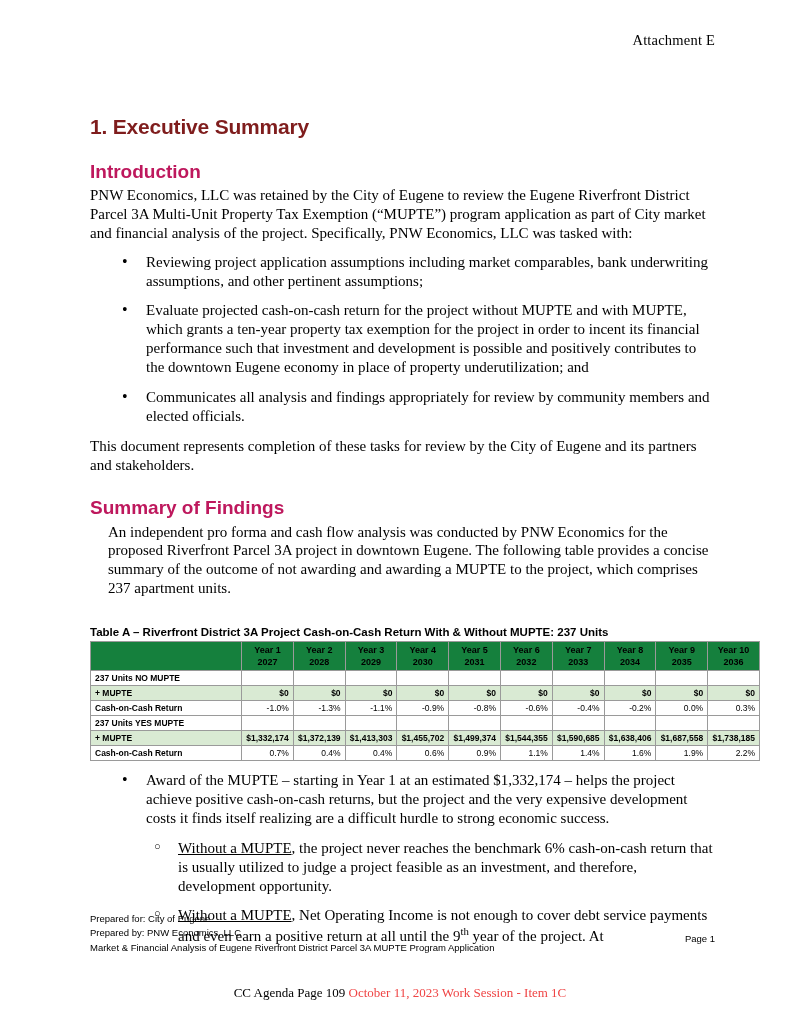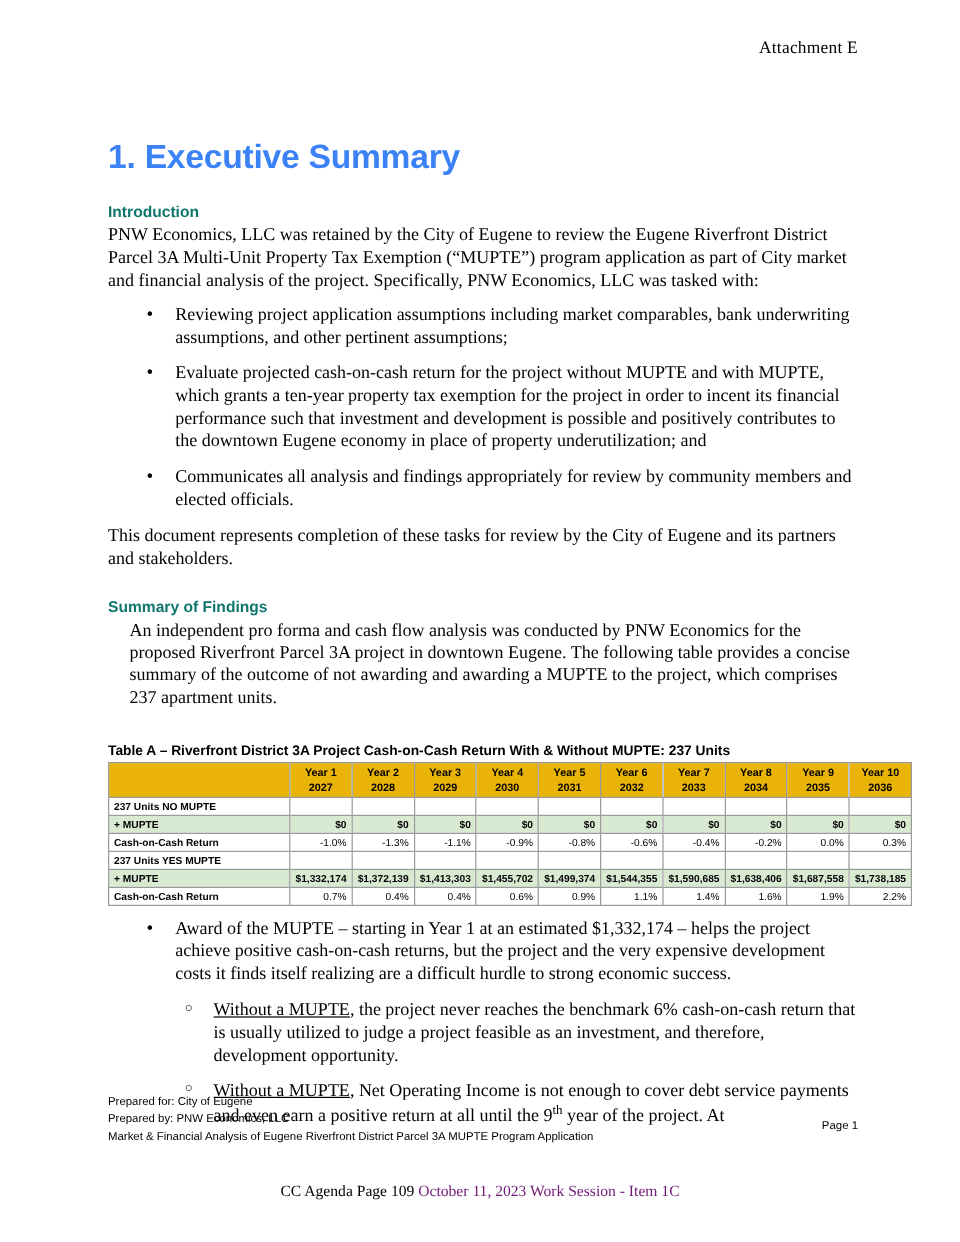--- a/index.html
+++ b/index.html
@@ -32,31 +32,31 @@
   .attachment {
     text-align: right;
     font-family: "Liberation Serif", serif;
     font-size: 14.5px;
     letter-spacing: 0.2px;
     margin-top: 8px;
     margin-bottom: 0;
   }
   h1.doc-title {
     font-family: "Liberation Sans", sans-serif;
-    font-size: 28px;
-    font-weight: bold;
-    color: #3b82f6;
+    font-size: 21px;
+    font-weight: bold;
+    color: #7f1d1d;
     margin: 66px 0 0 0;
     letter-spacing: -0.2px;
   }
   h2.section-head {
     font-family: "Liberation Sans", sans-serif;
-    font-size: 13px;
-    font-weight: bold;
-    color: #0f766e;
+    font-size: 19px;
+    font-weight: bold;
+    color: #be185d;
     margin: 22px 0 3px 0;
   }
   p.body-text {
     font-size: 15px;
     line-height: 1.26;
     margin: 0 0 0 0;
     text-align: left;
   }
   p.indent-text {
     font-size: 15px;
@@ -118,21 +118,21 @@
     font-size: 9px;
     table-layout: fixed;
   }
   table.fin th, table.fin td {
     border: 1px solid #9a9a9a;
     padding: 2px 4px;
     white-space: nowrap;
     overflow: hidden;
   }
   table.fin thead th {
-    background: #eab308;
+    background: #15803d;
     font-weight: bold;
     text-align: center;
     font-size: 9px;
     line-height: 1.35;
   }
   table.fin thead th.corner {
     width: 142px;
     border-top: 1px solid #9a9a9a;
   }
   td.rowlab {
@@ -172,21 +172,21 @@
   .bottombar {
     position: absolute;
     left: 0;
     top: 985px;
     width: 800px;
     text-align: center;
     font-family: "Liberation Serif", serif;
     font-size: 13px;
   }
   .bottombar .redtext {
-    color: #701a75;
+    color: #ef4444;
   }
   sup { font-size: 0.72em; vertical-align: super; }
 </style>
 </head>
 <body>
 
 <div class="page">
 
   <div class="content">
 

